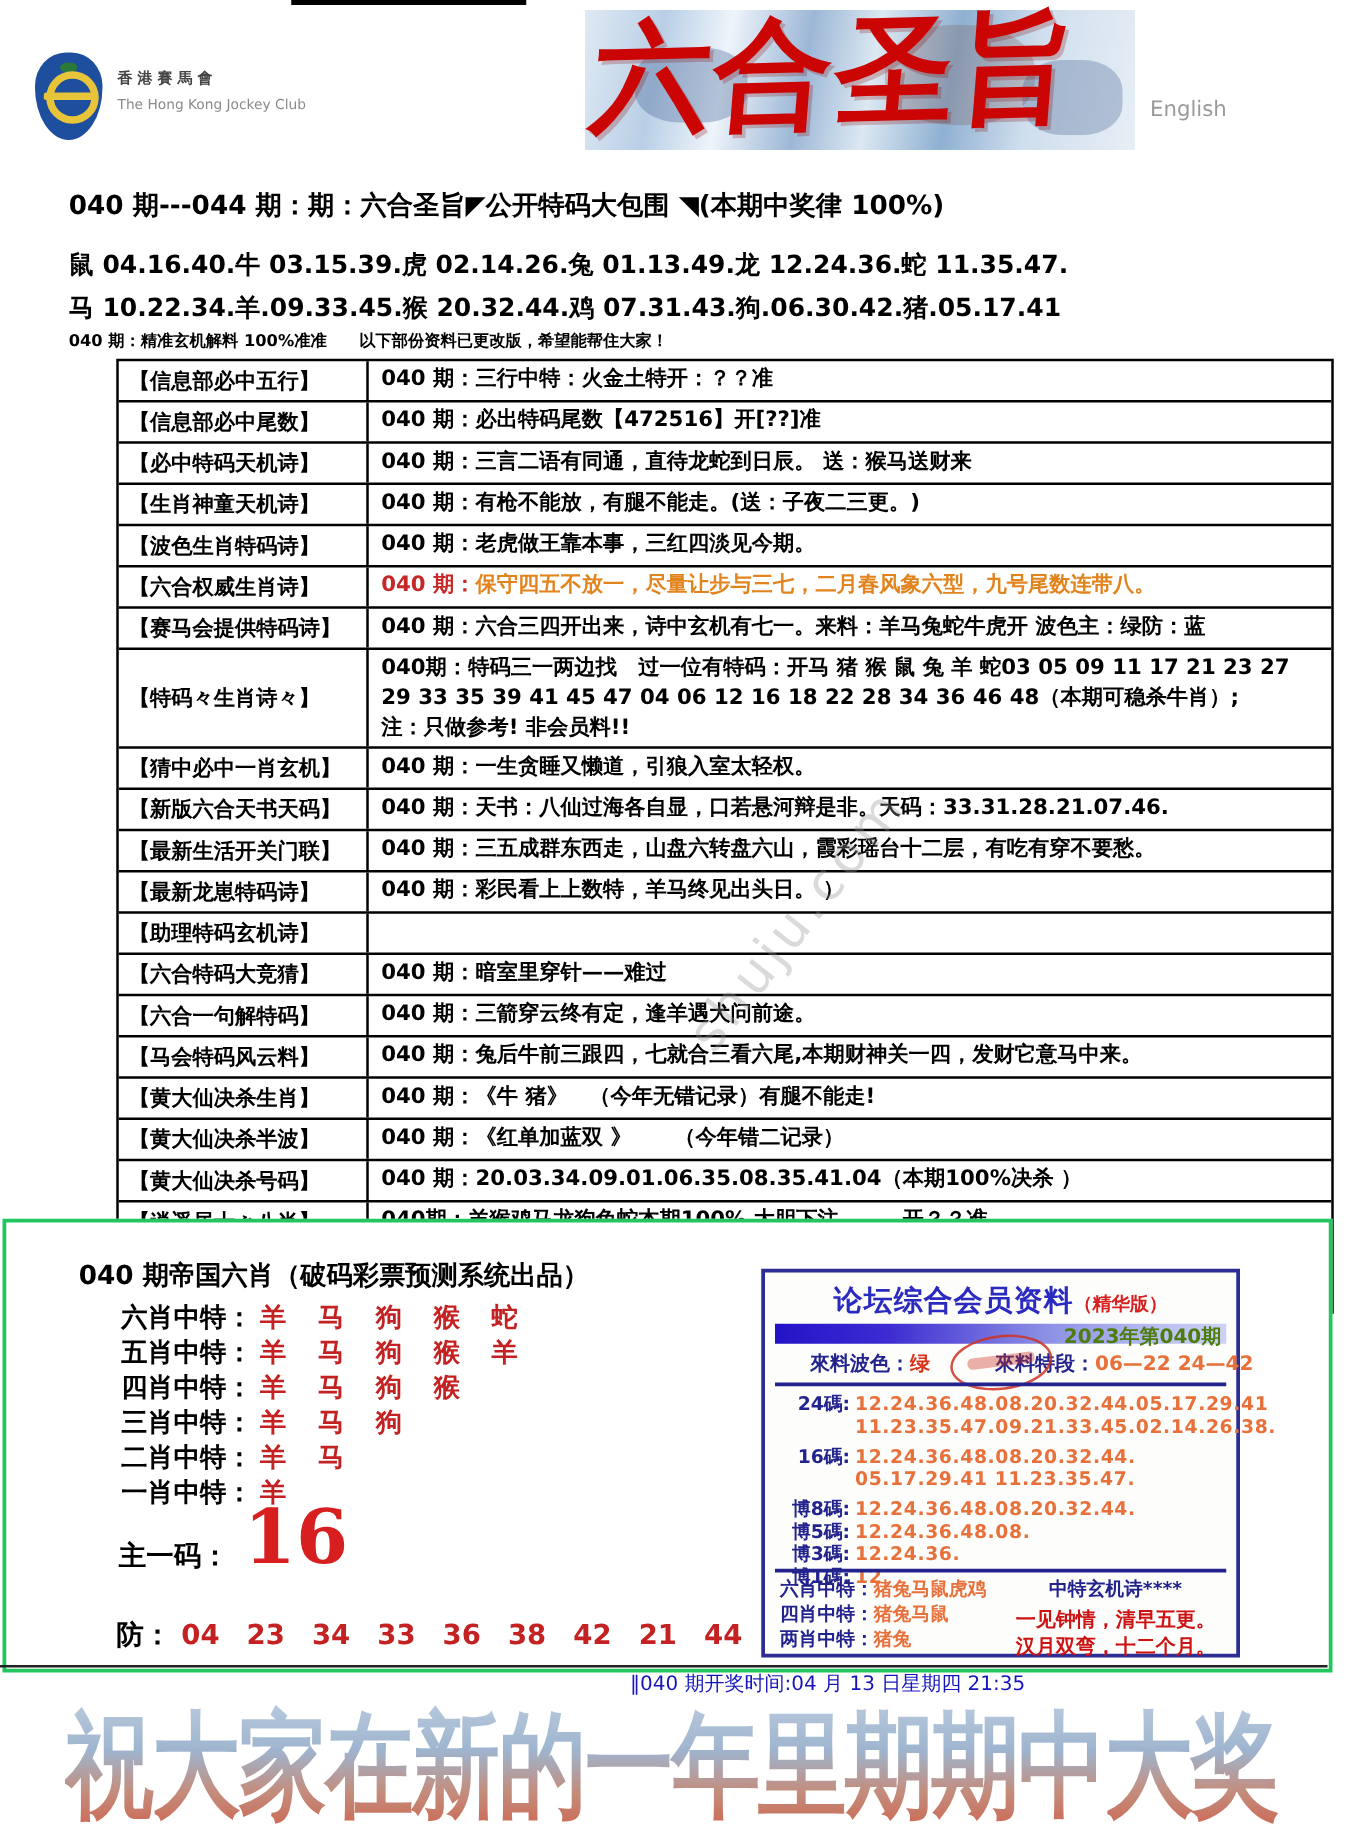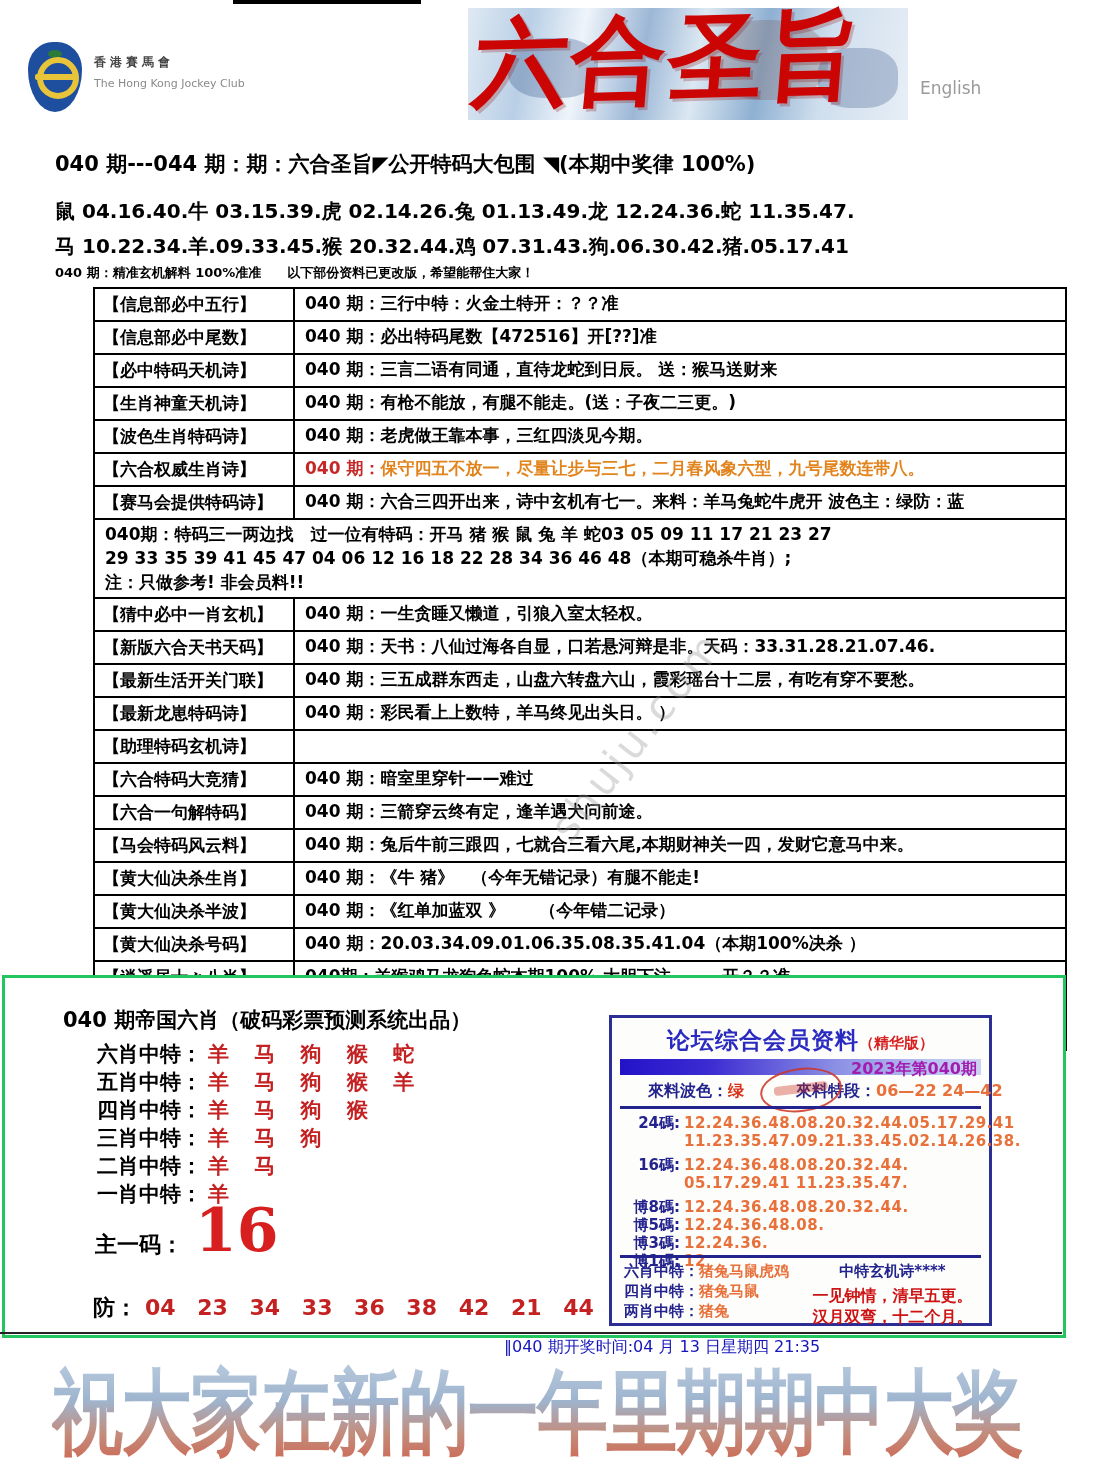--- a/index.html
+++ b/index.html
@@ -65,21 +65,21 @@
   .guard{position:absolute;left:88px;top:315px;font-size:22px;font-weight:bold;white-space:nowrap;}
   .guard .nums{color:#c42222;word-spacing:14px;margin-left:8px;}
 
   
   .member{position:absolute;left:609px;top:1015px;width:377px;height:305px;border:3px solid #2d2d96;background:#fdfdfb;}
   .m-title{text-align:center;margin-top:7px;white-space:nowrap;}
   .m-title .main{font-size:23px;font-weight:bold;color:#2a2ac0;letter-spacing:1px;}
   .m-title .sub{font-size:15px;font-weight:bold;color:#d82020;}
   .m-bar{position:absolute;left:8px;top:41px;right:8px;height:16px;
     background:linear-gradient(90deg,#2313c8 0%,#3c2cd2 25%,#8c90e4 60%,#b9bff0 85%,#cdd2f4 100%);}
-  .m-issue{position:absolute;right:12px;top:41px;font-size:16px;font-weight:bold;color:#a21caf;}
+  .m-issue{position:absolute;right:12px;top:41px;font-size:16px;font-weight:bold;color:#4d7c0f;}
   .m-wave{position:absolute;left:0;right:0;top:63px;text-align:center;font-size:16px;font-weight:bold;white-space:nowrap;margin-left:36px;}
   .m-wave .blue{color:#23238e;}
   .m-wave .red{color:#d83218;}
   .m-wave .orange{color:#e8703a;}
   .m-wave .gap{display:inline-block;width:52px;}
   .m-stamp{position:absolute;left:148px;top:50px;width:78px;height:40px;border:2px solid #cc3322;
     border-radius:50%;transform:rotate(-7deg);opacity:.85;}
   .m-stamp::after{content:"";position:absolute;left:12px;top:14px;right:12px;height:9px;
     background:rgba(204,51,34,.45);border-radius:4px;}
   .m-hr1{position:absolute;left:8px;right:8px;top:88px;border-top:3px solid #23238e;}
@@ -179,20 +179,21 @@
           <div class="t-line hl"><span class="l-head">040 期：</span><span class="l-body">保守四五不放一，尽量让步与三七，二月春风象六型，九号尾数连带八。</span></div>
         </div>
       </div>
       <div class="t-row">
         <div class="t-label">【赛马会提供特码诗】</div>
         <div class="t-content">
           <div class="t-line"><span class="l-head">040 期：</span><span class="l-body">六合三四开出来，诗中玄机有七一。来料：羊马兔蛇牛虎开 波色主：绿防：蓝</span></div>
         </div>
       </div>
       <div class="t-row">
+        <div class="t-label">【特码々生肖诗々】</div>
         <div class="t-content">
           <div class="t-line"><span class="l-head">040期：</span><span class="l-body">特码三一两边找　过一位有特码：开马 猪 猴 鼠 兔 羊 蛇03 05 09 11 17 21 23 27</span></div>
           <div class="t-line"><span class="l-head"></span><span class="l-body">29 33 35 39 41 45 47 04 06 12 16 18 22 28 34 36 46 48（本期可稳杀牛肖）;</span></div>
           <div class="t-line"><span class="l-head"></span><span class="l-body">注：只做参考! 非会员料!!</span></div>
         </div>
       </div>
       <div class="t-row">
         <div class="t-label">【猜中必中一肖玄机】</div>
         <div class="t-content">
           <div class="t-line"><span class="l-head">040 期：</span><span class="l-body">一生贪睡又懒道，引狼入室太轻权。</span></div>

